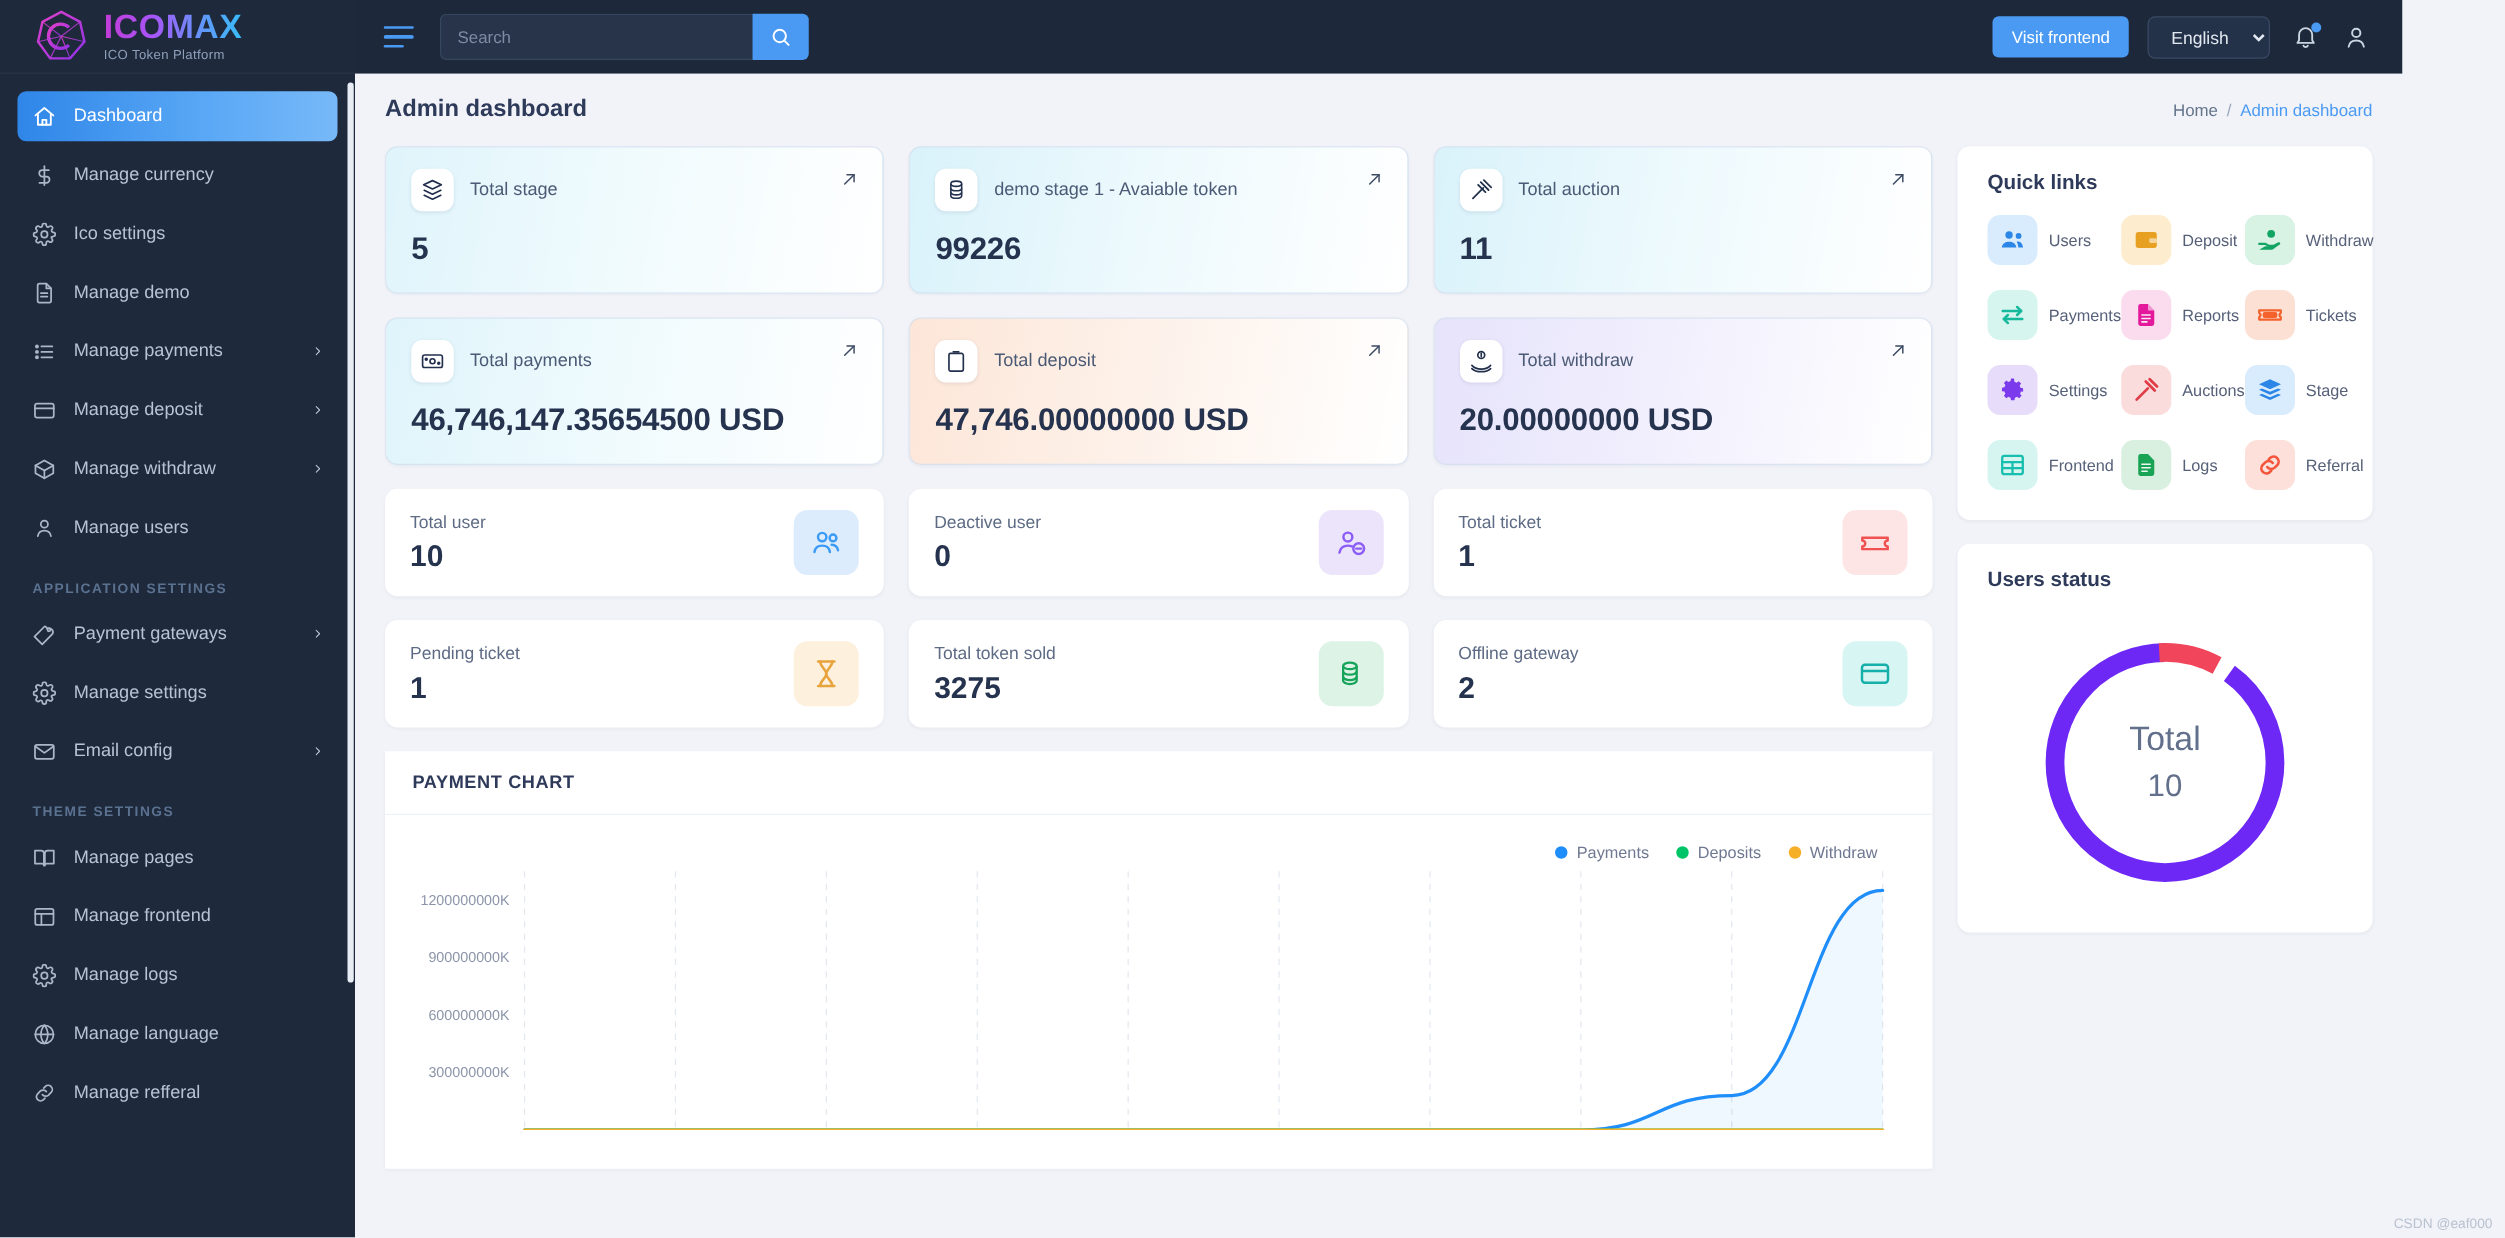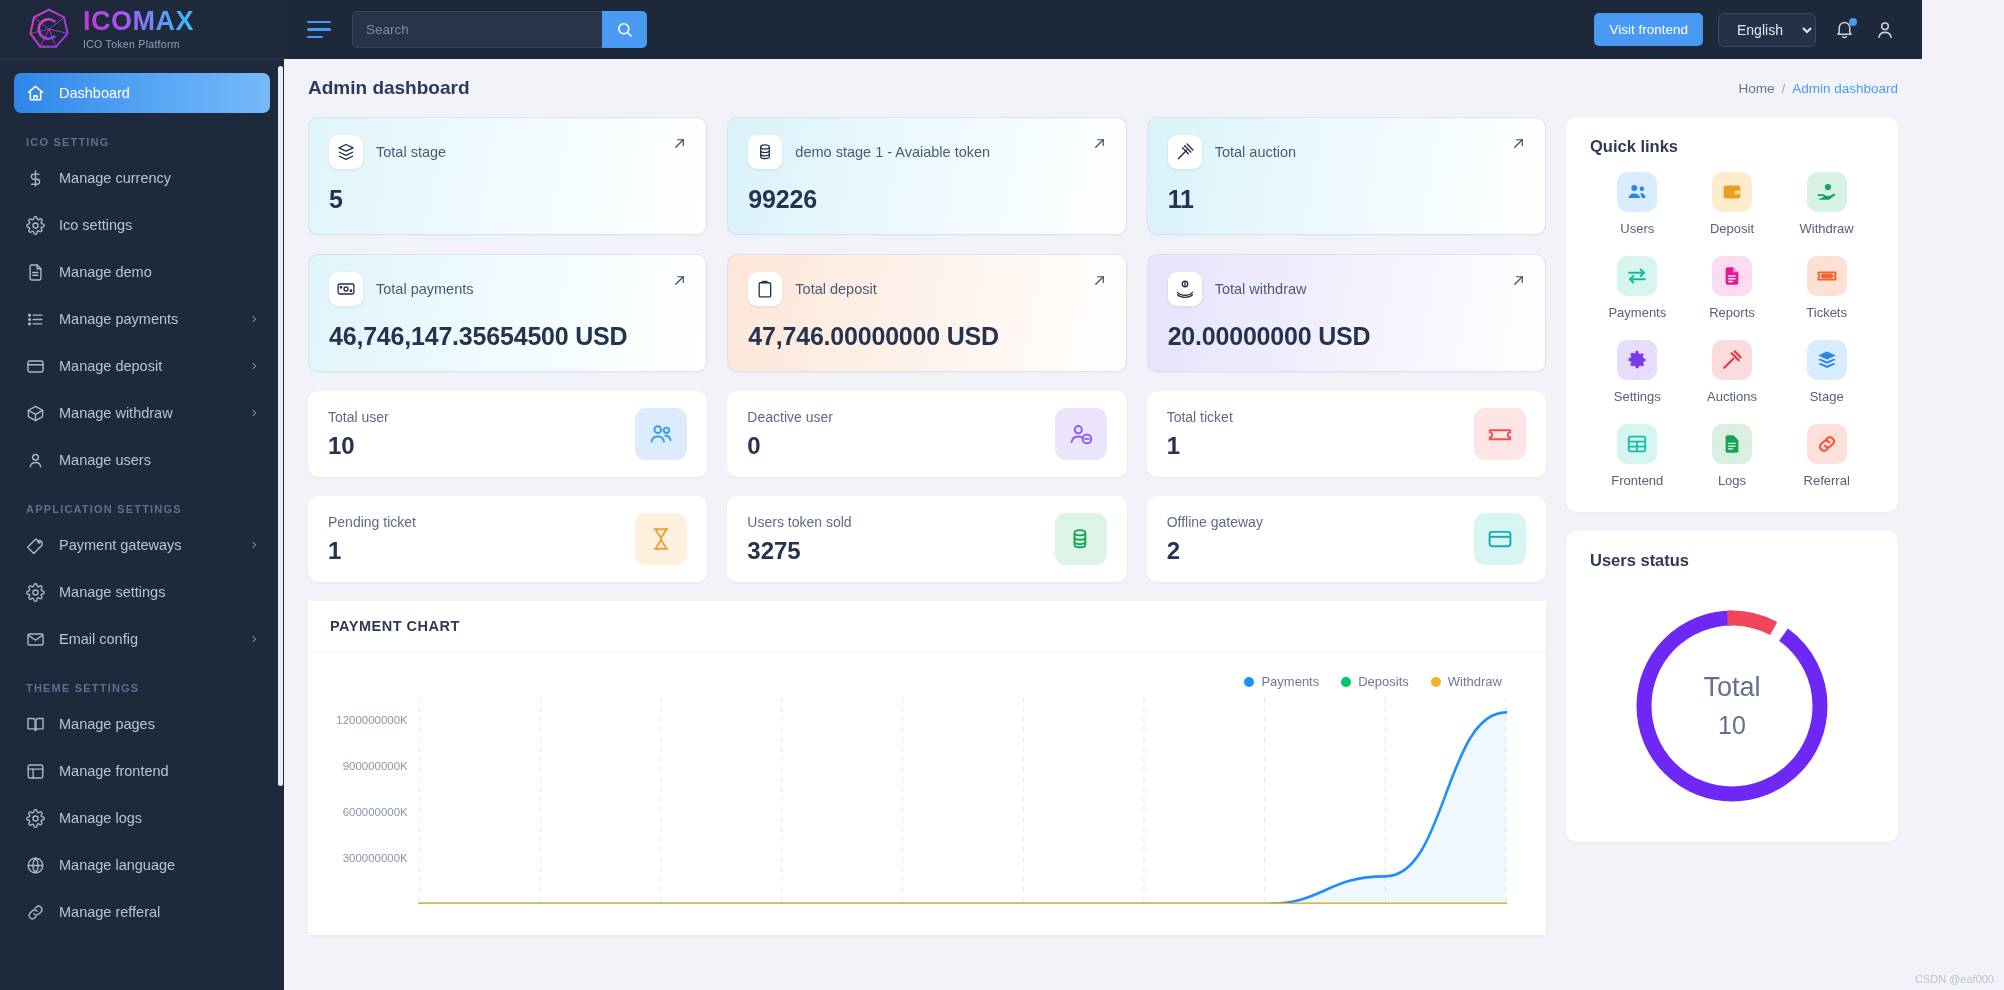--- a/index.html
+++ b/index.html
@@ -147,21 +147,21 @@
   .panel-head .t{ font-size:14.5px; font-weight:600; letter-spacing:.5px; color:#2e3a59; }
   .chart-area{ position:relative; height:283px; padding:0; }
   .legend{ display:flex; gap:22px; justify-content:flex-end; padding:22px 44px 0 0; }
   .legend .li{ display:flex; align-items:center; gap:7px; font-size:13px; color:#6e7891; }
   .legend .dot{ width:10px;height:10px;border-radius:50%; }
 
   
   .panel-q{ background:#fff; border-radius:10px; box-shadow:0 1px 3px rgba(30,45,80,.05); padding:20px 24px 24px 24px; }
   .panel-q h3{ font-size:16.5px; font-weight:600; color:#2e3a59; margin-bottom:16px; }
   .ql-grid{ display:grid; grid-template-columns:repeat(3,1fr); row-gap:20px; }
-  .ql{ display:flex; flex-direction:column; align-items:center; gap:9px; cursor:pointer; }
+  .ql{ display:flex; flex-direction:row; align-items:center; gap:9px; cursor:pointer; }
   .ql .box{ width:40px;height:40px;border-radius:10px;display:flex;align-items:center;justify-content:center; }
   .ql .cap{ font-size:13px; color:#566079; }
 
   .donut-wrap{ display:flex; flex-direction:column; align-items:center; padding-top:8px; }
   .donut{ position:relative; width:224px;height:224px; }
   .donut .ctr{
     position:absolute; inset:0; display:flex; flex-direction:column;
     align-items:center; justify-content:center;
   }
   .donut .ctr .t1{ font-size:27px; color:#63708c; font-weight:400; }
@@ -206,21 +206,20 @@
         <span class="ico">
           <svg width="19" height="19" viewBox="0 0 24 24" fill="none" stroke="currentColor" stroke-width="1.9" stroke-linecap="round" stroke-linejoin="round">
               <path d="M3 10.5 12 3l9 7.5"></path>
               <path d="M5.5 9.5V20h13V9.5"></path>
               <path d="M10 20v-5h4v5"></path>
             </svg>
         </span>
         <span>Dashboard</span>
       </div>
       <div id="nav-sections">
-          <div class="nav-section">ICO SETTING</div>
           <div class="nav-item">
             <span class="ico">
               <svg width="19" height="19" viewBox="0 0 24 24" fill="none" stroke="currentColor" stroke-width="1.75" stroke-linecap="round" stroke-linejoin="round">
                 <line x1="12" y1="2.5" x2="12" y2="21.5"></line>
                 <path d="M16.5 6.5H10a3.2 3.2 0 0 0 0 6.4h4a3.2 3.2 0 0 1 0 6.4H7"></path>
               </svg>
             </span>
             <span>Manage currency</span>
           </div>
           <div class="nav-item">
@@ -590,21 +589,21 @@
                   <svg width="26" height="26" viewBox="0 0 24 24" fill="none" stroke="currentColor" stroke-width="1.8" stroke-linecap="round" stroke-linejoin="round">
                     <line x1="6" y1="3" x2="18" y2="3"></line>
                     <line x1="6" y1="21" x2="18" y2="21"></line>
                     <path d="M7.5 3c0 4 4.5 5.5 4.5 9s-4.5 5-4.5 9"></path>
                     <path d="M16.5 3c0 4-4.5 5.5-4.5 9s4.5 5 4.5 9"></path>
                   </svg>
                 </div>
               </div>
               <div class="scard">
                 <div>
-                  <div class="lbl">Users token sold</div>
+                  <div class="lbl">Total token sold</div>
                   <div class="val">3275</div>
                 </div>
                 <div class="pill" style="background:#ddf3e6;color:#16a35a">
                   <svg width="26" height="26" viewBox="0 0 24 24" fill="none" stroke="currentColor" stroke-width="1.7">
                     <ellipse cx="11" cy="6.2" rx="5" ry="2.4"></ellipse>
                     <path d="M6 6.2v11c0 1.3 2.2 2.4 5 2.4s5-1.1 5-2.4v-11"></path>
                     <path d="M6 10.3c0 1.3 2.2 2.4 5 2.4s5-1.1 5-2.4"></path>
                     <path d="M6 14.3c0 1.3 2.2 2.4 5 2.4s5-1.1 5-2.4"></path>
                   </svg>
                 </div>

